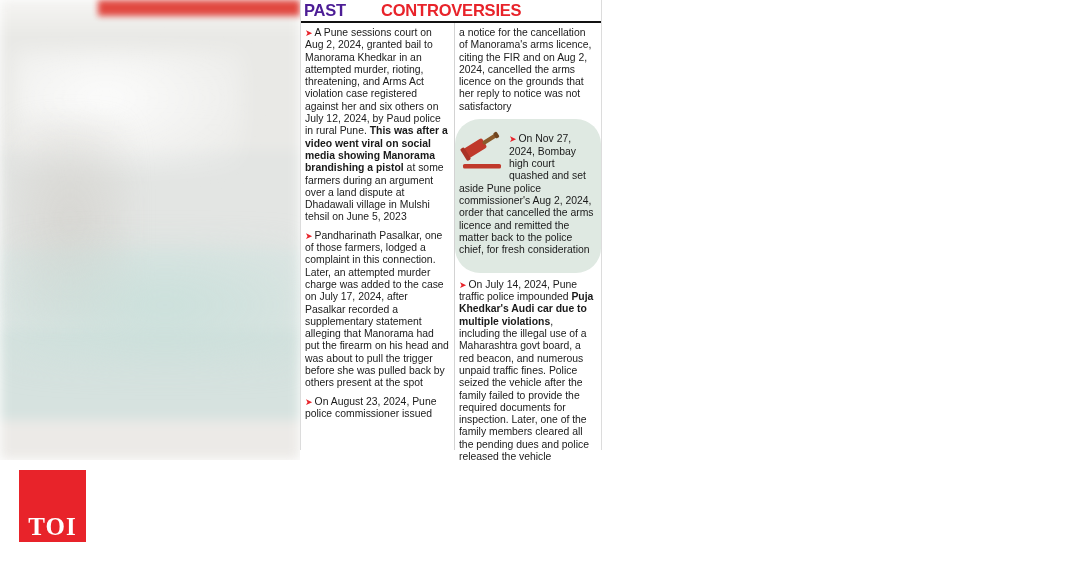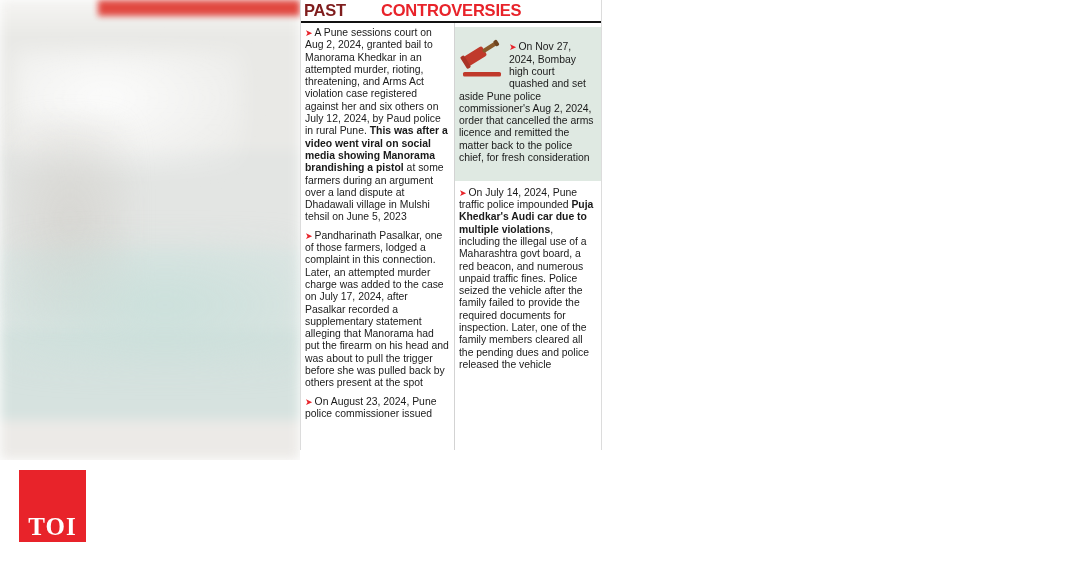--- a/index.html
+++ b/index.html
@@ -121,21 +121,21 @@
     display: flex;
     align-items: baseline;
     gap: 5px;
     font-family: "Liberation Sans", sans-serif;
     font-weight: bold;
     font-size: 16.5px;
     letter-spacing: -0.2px;
     line-height: 20px;
     padding-left: 1px;
   }
-  .head-part1 { color: #7f1d1d; }
+  .head-part1 { color: #4c1d95; }
   .head-part2 { color: #e8232a; margin-left: 30px; }
 
   .cols {
     display: flex;
     height: 427px;
   }
   .col {
     box-sizing: border-box;
     padding: 4px 5px 0 4px;
     font-size: 10.4px;
@@ -165,20 +165,21 @@
     line-height: 12px;
   }
   .bold { font-weight: bold; }
 
   
   .shade-block {
     background: #dfe9e2;
     margin: 0 -5px 6px -4px;
     padding: 4px 5px 6px 4px;
     position: relative;
+    border-radius: 25px;
   }
   .gavel {
     float: left;
     width: 46px;
     height: 46px;
     margin: 2px 4px 0 0;
     position: relative;
   }
   .gavel svg { display: block; }
 </style>
@@ -225,20 +226,23 @@
       <div class="item">
         <p>
           <span class="bullet">➤</span><span>On August 23, 2024, Pune police commissioner issued</span>
         </p>
       </div>
 
     </div>
 
     <div class="col col-right">
 
+      <div class="item">
+        <p><span>a notice for the cancellation of Manorama's arms licence, citing the FIR and on Aug 2, 2024, cancelled the arms licence on the grounds that her reply to notice was not satisfactory</span></p>
+      </div>
 
       <div class="shade-block">
         <div class="gavel">
           <svg width="46" height="46" viewBox="0 0 46 46">
             <g transform="rotate(-32 23 23)">
               <rect x="6" y="14" width="22" height="11" rx="2.2" fill="#c0392b"></rect>
               <rect x="3.5" y="12.5" width="4.5" height="14" rx="1.4" fill="#a93226"></rect>
               <rect x="26" y="17.5" width="17" height="4.2" rx="2" fill="#8a5a2b"></rect>
               <rect x="40" y="16.4" width="4" height="6.4" rx="1.4" fill="#6f4520"></rect>
             </g>

